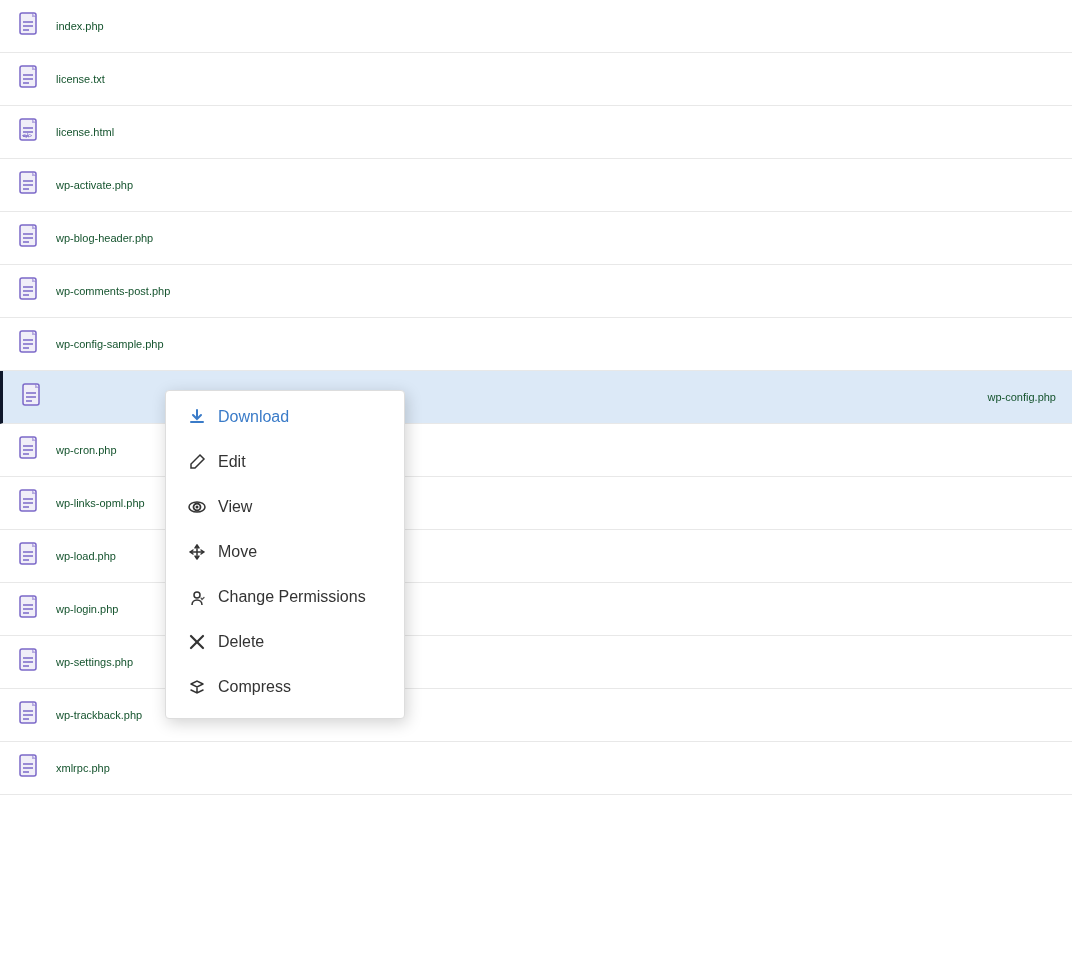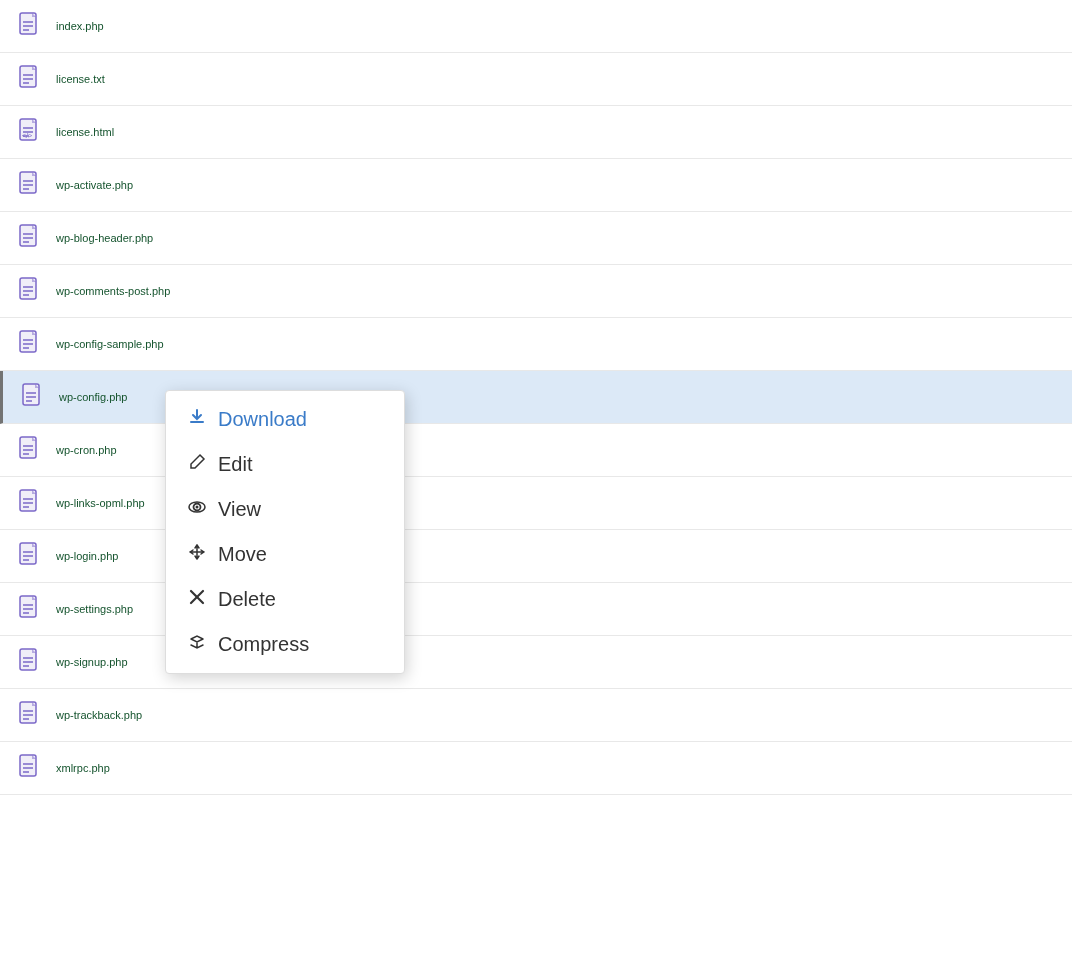--- a/index.html
+++ b/index.html
@@ -14,21 +14,22 @@
       display: flex;
       align-items: center;
       padding: 10px 16px;
       border-bottom: 1px solid #e8e8e8;
       cursor: pointer;
       position: relative;
     }
 
     .file-row.selected {
       background: #dce9f7;
-      border-left: 3px solid #737373;
+      border-left: 3px solid #0f172a;
+      justify-content: space-between;
     }
 
     .file-icon {
       width: 28px;
       height: 32px;
       margin-right: 12px;
       flex-shrink: 0;
       display: flex;
       align-items: center;
       justify-content: center;
@@ -56,21 +57,21 @@
       z-index: 100;
       min-width: 240px;
       padding: 6px 0;
     }
 
     .context-menu-item {
       display: flex;
       align-items: flex-start;
       padding: 11px 20px;
       cursor: pointer;
-      font-size: 20px;
+      font-size: 16px;
       color: #333;
       gap: 10px;
       white-space: nowrap;
     }
 
     .context-menu-item.download-item {
       color: #3a7bc8;
     }
 
     .cm-icon {
@@ -219,47 +220,47 @@
       <div class="file-icon">
           <svg viewBox="0 0 24 28" xmlns="http://www.w3.org/2000/svg">
       <rect x="2" y="1" width="16" height="21" rx="2" fill="#f0eef8" stroke="#7b68c8" stroke-width="1.5"></rect>
       <path d="M14 1 L18 5 L14 5 Z" fill="#7b68c8" opacity="0.5"></path>
       <line x1="5" y1="10" x2="15" y2="10" stroke="#7b68c8" stroke-width="1.5"></line>
       <line x1="5" y1="14" x2="15" y2="14" stroke="#7b68c8" stroke-width="1.5"></line>
       <line x1="5" y1="18" x2="11" y2="18" stroke="#7b68c8" stroke-width="1.5"></line>
 
     </svg>
         </div>
+      <span class="file-name">wp-load.php</span>
+    </div>
+      <div class="file-row">
+      <div class="file-icon">
+          <svg viewBox="0 0 24 28" xmlns="http://www.w3.org/2000/svg">
+      <rect x="2" y="1" width="16" height="21" rx="2" fill="#f0eef8" stroke="#7b68c8" stroke-width="1.5"></rect>
+      <path d="M14 1 L18 5 L14 5 Z" fill="#7b68c8" opacity="0.5"></path>
+      <line x1="5" y1="10" x2="15" y2="10" stroke="#7b68c8" stroke-width="1.5"></line>
+      <line x1="5" y1="14" x2="15" y2="14" stroke="#7b68c8" stroke-width="1.5"></line>
+      <line x1="5" y1="18" x2="11" y2="18" stroke="#7b68c8" stroke-width="1.5"></line>
+
+    </svg>
+        </div>
       <span class="file-name">wp-login.php</span>
     </div>
       <div class="file-row">
       <div class="file-icon">
           <svg viewBox="0 0 24 28" xmlns="http://www.w3.org/2000/svg">
       <rect x="2" y="1" width="16" height="21" rx="2" fill="#f0eef8" stroke="#7b68c8" stroke-width="1.5"></rect>
       <path d="M14 1 L18 5 L14 5 Z" fill="#7b68c8" opacity="0.5"></path>
       <line x1="5" y1="10" x2="15" y2="10" stroke="#7b68c8" stroke-width="1.5"></line>
       <line x1="5" y1="14" x2="15" y2="14" stroke="#7b68c8" stroke-width="1.5"></line>
       <line x1="5" y1="18" x2="11" y2="18" stroke="#7b68c8" stroke-width="1.5"></line>
 
     </svg>
         </div>
       <span class="file-name">wp-settings.php</span>
-    </div>
-      <div class="file-row">
-      <div class="file-icon">
-          <svg viewBox="0 0 24 28" xmlns="http://www.w3.org/2000/svg">
-      <rect x="2" y="1" width="16" height="21" rx="2" fill="#f0eef8" stroke="#7b68c8" stroke-width="1.5"></rect>
-      <path d="M14 1 L18 5 L14 5 Z" fill="#7b68c8" opacity="0.5"></path>
-      <line x1="5" y1="10" x2="15" y2="10" stroke="#7b68c8" stroke-width="1.5"></line>
-      <line x1="5" y1="14" x2="15" y2="14" stroke="#7b68c8" stroke-width="1.5"></line>
-      <line x1="5" y1="18" x2="11" y2="18" stroke="#7b68c8" stroke-width="1.5"></line>
-
-    </svg>
-        </div>
-      <span class="file-name">wp-signup.php</span>
     </div>
       <div class="file-row">
       <div class="file-icon">
           <svg viewBox="0 0 24 28" xmlns="http://www.w3.org/2000/svg">
       <rect x="2" y="1" width="16" height="21" rx="2" fill="#f0eef8" stroke="#7b68c8" stroke-width="1.5"></rect>
       <path d="M14 1 L18 5 L14 5 Z" fill="#7b68c8" opacity="0.5"></path>
       <line x1="5" y1="10" x2="15" y2="10" stroke="#7b68c8" stroke-width="1.5"></line>
       <line x1="5" y1="14" x2="15" y2="14" stroke="#7b68c8" stroke-width="1.5"></line>
       <line x1="5" y1="18" x2="11" y2="18" stroke="#7b68c8" stroke-width="1.5"></line>
 
@@ -304,20 +305,28 @@
       <span>View</span>
     </div>
       <div class="context-menu-item">
       <span class="cm-icon"><svg width="18" height="18" viewBox="0 0 18 18">
             <path d="M9 2v14M2 9h14M9 2l-2 3M9 2l2 3M9 16l-2-3M9 16l2-3M2 9l3-2M2 9l3 2M16 9l-3-2M16 9l-3 2" stroke="#333" stroke-width="1.5" fill="none" stroke-linecap="round"></path>
           </svg></span>
       <span>Move</span>
     </div>
       <div class="context-menu-item">
       <span class="cm-icon"><svg width="18" height="18" viewBox="0 0 18 18">
+            <circle cx="9" cy="7" r="3" stroke="#333" stroke-width="1.5" fill="none"></circle>
+            <path d="M4 17c0-3 2.2-5 5-5s5 2 5 5" stroke="#333" stroke-width="1.5" fill="none"></path>
+            <path d="M13 10l1 1.5 2-2" stroke="#555" stroke-width="1.3" fill="none" stroke-linecap="round"></path>
+          </svg></span>
+      <span>Change Permissions</span>
+    </div>
+      <div class="context-menu-item">
+      <span class="cm-icon"><svg width="18" height="18" viewBox="0 0 18 18">
             <line x1="3" y1="3" x2="15" y2="15" stroke="#333" stroke-width="2.2" stroke-linecap="round"></line>
             <line x1="15" y1="3" x2="3" y2="15" stroke="#333" stroke-width="2.2" stroke-linecap="round"></line>
           </svg></span>
       <span>Delete</span>
     </div>
       <div class="context-menu-item">
       <span class="cm-icon"><svg width="18" height="18" viewBox="0 0 18 18">
             <path d="M3 6l6 3 6-3M3 12l6 3 6-3M9 9v6" stroke="#333" stroke-width="1.5" fill="none" stroke-linecap="round"></path>
             <path d="M3 6l6-3 6 3" stroke="#333" stroke-width="1.5" fill="none"></path>
           </svg></span>

